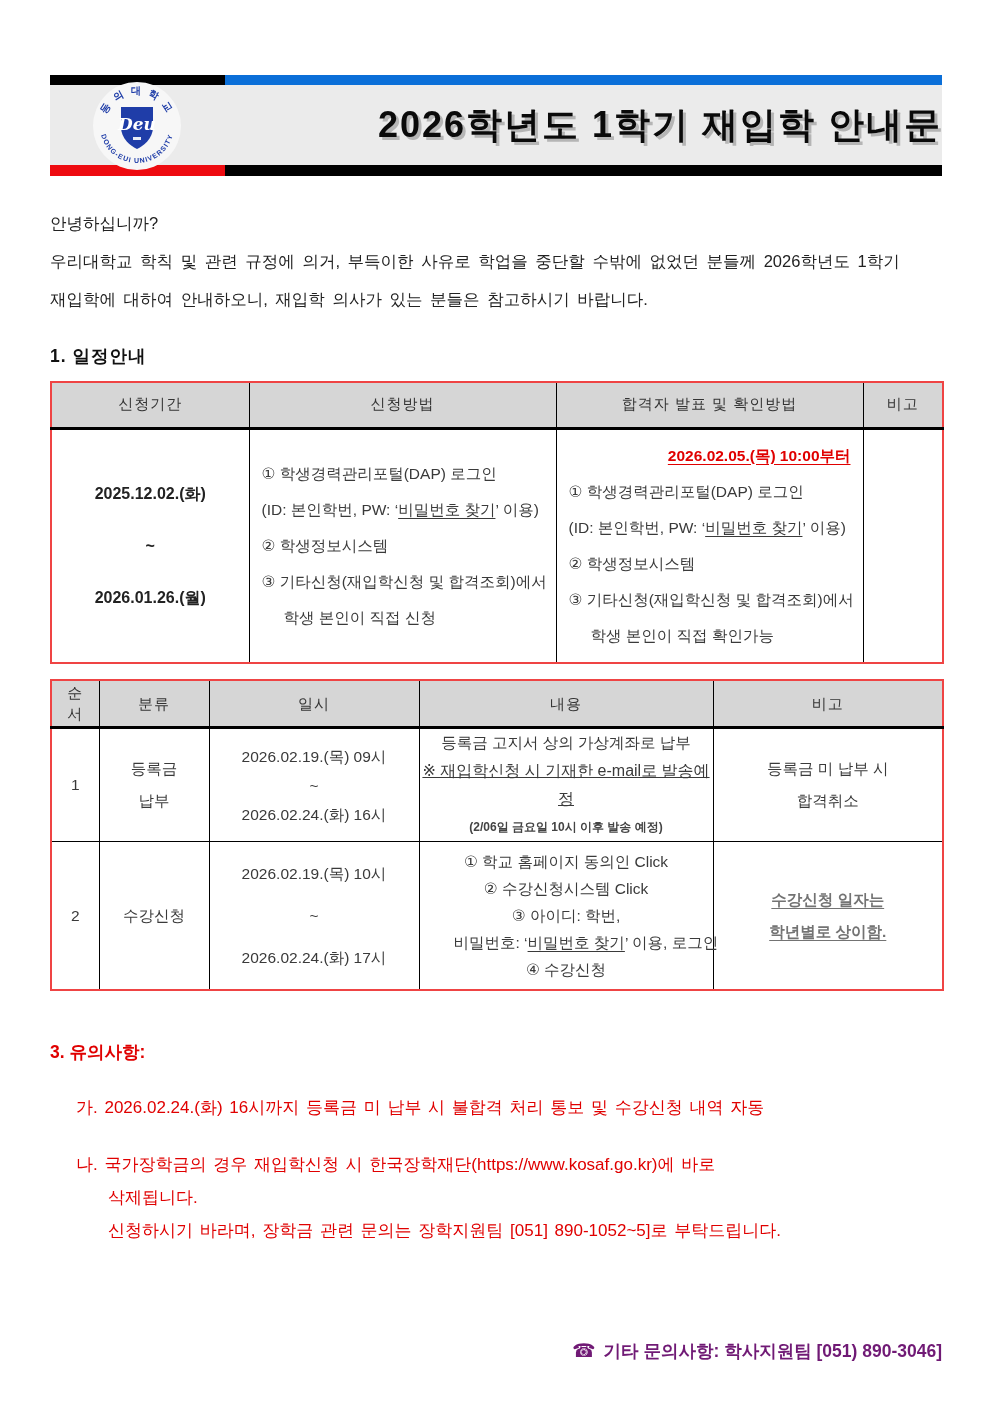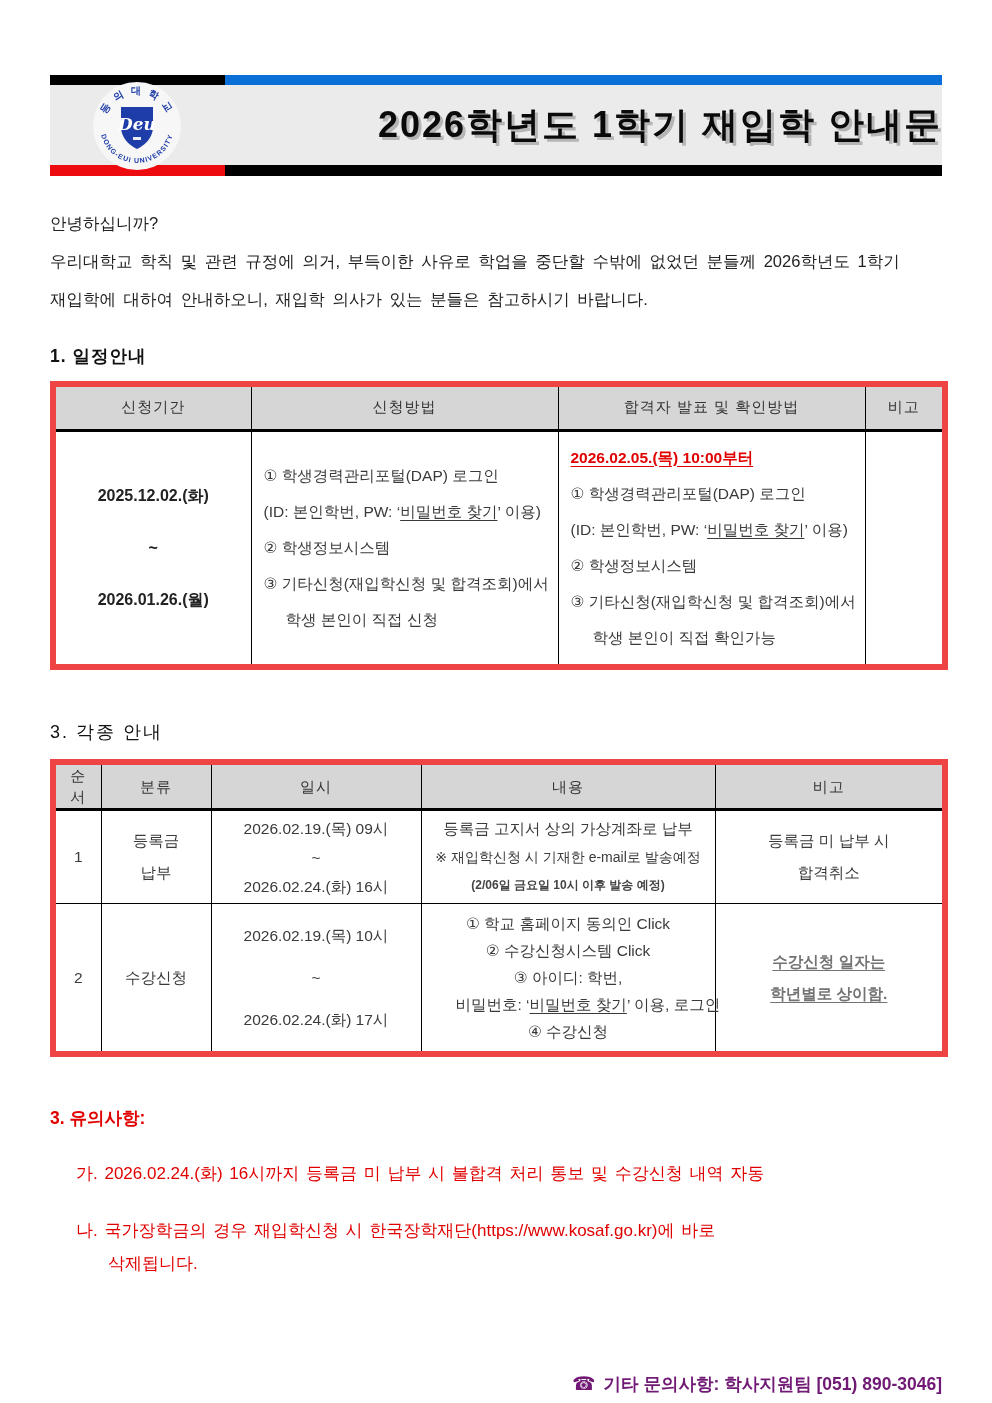--- a/index.html
+++ b/index.html
@@ -23,46 +23,46 @@
 
   
   .intro { margin-top:28px; font-size:16.5px; line-height:38px; color:#222; word-spacing:3px; }
 
   
   .sec-heading { margin-top:26px; font-size:17.5px; font-weight:bold; color:#111; letter-spacing:1px; }
 
   
   table { border-collapse:collapse; width:892px; table-layout:fixed; }
   table, th, td { border:1px solid #000; }
-  table { border:6px solid #ef4444; }
+  table { border:2px solid #ef4444; }
   thead th { background:#d6d6d6; font-weight:normal; font-size:15px; color:#333;
              border-bottom:3px solid #000; letter-spacing:1px; }
   td { vertical-align:middle; font-size:15.5px; color:#3a3a3a; }
 
   .t1 { margin-top:13px; }
   .t1 thead th { height:46px; }
   .t1 tbody td { height:224px; }
   .t1 .c-period { text-align:center; font-weight:bold; font-size:16px; color:#222; }
   .t1 .c-period div { line-height:52px; }
   .t1 .c-steps { padding:8px 12px; }
   .t1 .c-steps div { line-height:36px; white-space:nowrap; }
   .indent1 { padding-left:22px; }
   .u { text-decoration:underline; text-underline-offset:3px; }
-  .red-date { color:#e00000; font-weight:bold; text-decoration:underline; text-underline-offset:3px; }
+  .red-date { color:#e00000; font-weight:bold; text-decoration:underline; text-underline-offset:3px;text-align:right; }
 
   .t2 { margin-top:15px; }
   .t2 thead th { height:48px; line-height:21px; }
   .t2 td { text-align:center; }
   .t2 .row1 td { height:94px; }
   .t2 .row2 td { height:140px; }
   .t2 .c-cat div, .t2 .c-note div { line-height:32px; }
   .t2 .c-date div { line-height:29px; }
   .t2 .row2 .c-date div { line-height:42px; }
   .t2 .c-content1 div { line-height:28px; }
-  .t2 .c-content1 .sm1 { font-size:14px; }
+  .t2 .c-content1 .sm1 { font-size:16px;text-decoration:underline; }
   .t2 .c-content1 .sm2 { font-size:12px; font-weight:bold; color:#444; }
   .t2 .c-content2 { text-align:center; padding:6px 12px; }
   .t2 .c-content2 div { line-height:27px; white-space:nowrap; }
   .t2 .note-strong div { font-weight:bold; text-decoration:underline; text-underline-offset:3px; color:#737373; }
 
   
   .notice { margin-top:46px; color:#e00000; font-size:17px; }
   .notice .head { font-weight:bold; font-size:17.5px; line-height:30px; }
   .notice .line { line-height:33px; word-spacing:2px; }
   .notice .lvl1 { padding-left:26px;margin-top:24px; }
@@ -152,21 +152,20 @@
           <div><span>(ID: 본인학번, PW: ‘</span><span class="u">비밀번호 찾기</span><span>’ 이용)</span></div>
           <div>② 학생정보시스템</div>
           <div>③ 기타신청(재입학신청 및 합격조회)에서</div>
           <div class="indent1">학생 본인이 직접 확인가능</div>
         </td>
         <td></td>
       </tr>
     </tbody>
   </table>
 
-  <div class="sec-heading" style="margin-top:50px; font-weight:normal; font-size:18px; letter-spacing:2px;">3. 각종 안내</div>
 
   <table class="t2">
     <colgroup>
         <col style="width:48px">
         <col style="width:110px">
         <col style="width:210px">
         <col style="width:294px">
         <col style="width:230px">
       </colgroup>
     <thead>
@@ -226,19 +225,20 @@
         </td>
       </tr>
     </tbody>
   </table>
 
   <div class="notice">
     <div class="head">3. 유의사항:</div>
     <div class="line lvl1">가. 2026.02.24.(화) 16시까지 등록금 미 납부 시 불합격 처리 통보 및 수강신청 내역 자동</div>
     <div class="line lvl1">나. 국가장학금의 경우 재입학신청 시 한국장학재단(https://www.kosaf.go.kr)에 바로</div>
     <div class="line lvl2">삭제됩니다.</div>
+    <div class="line lvl2">신청하시기 바라며, 장학금 관련 문의는 장학지원팀 [051] 890-1052~5]로 부탁드립니다.</div>
   </div>
 
   <div class="footer">
     <span class="phone">☎</span><span>기타 문의사항: 학사지원팀 [051) 890-3046]</span>
   </div>
 
 </div>
 
 </body></html>

